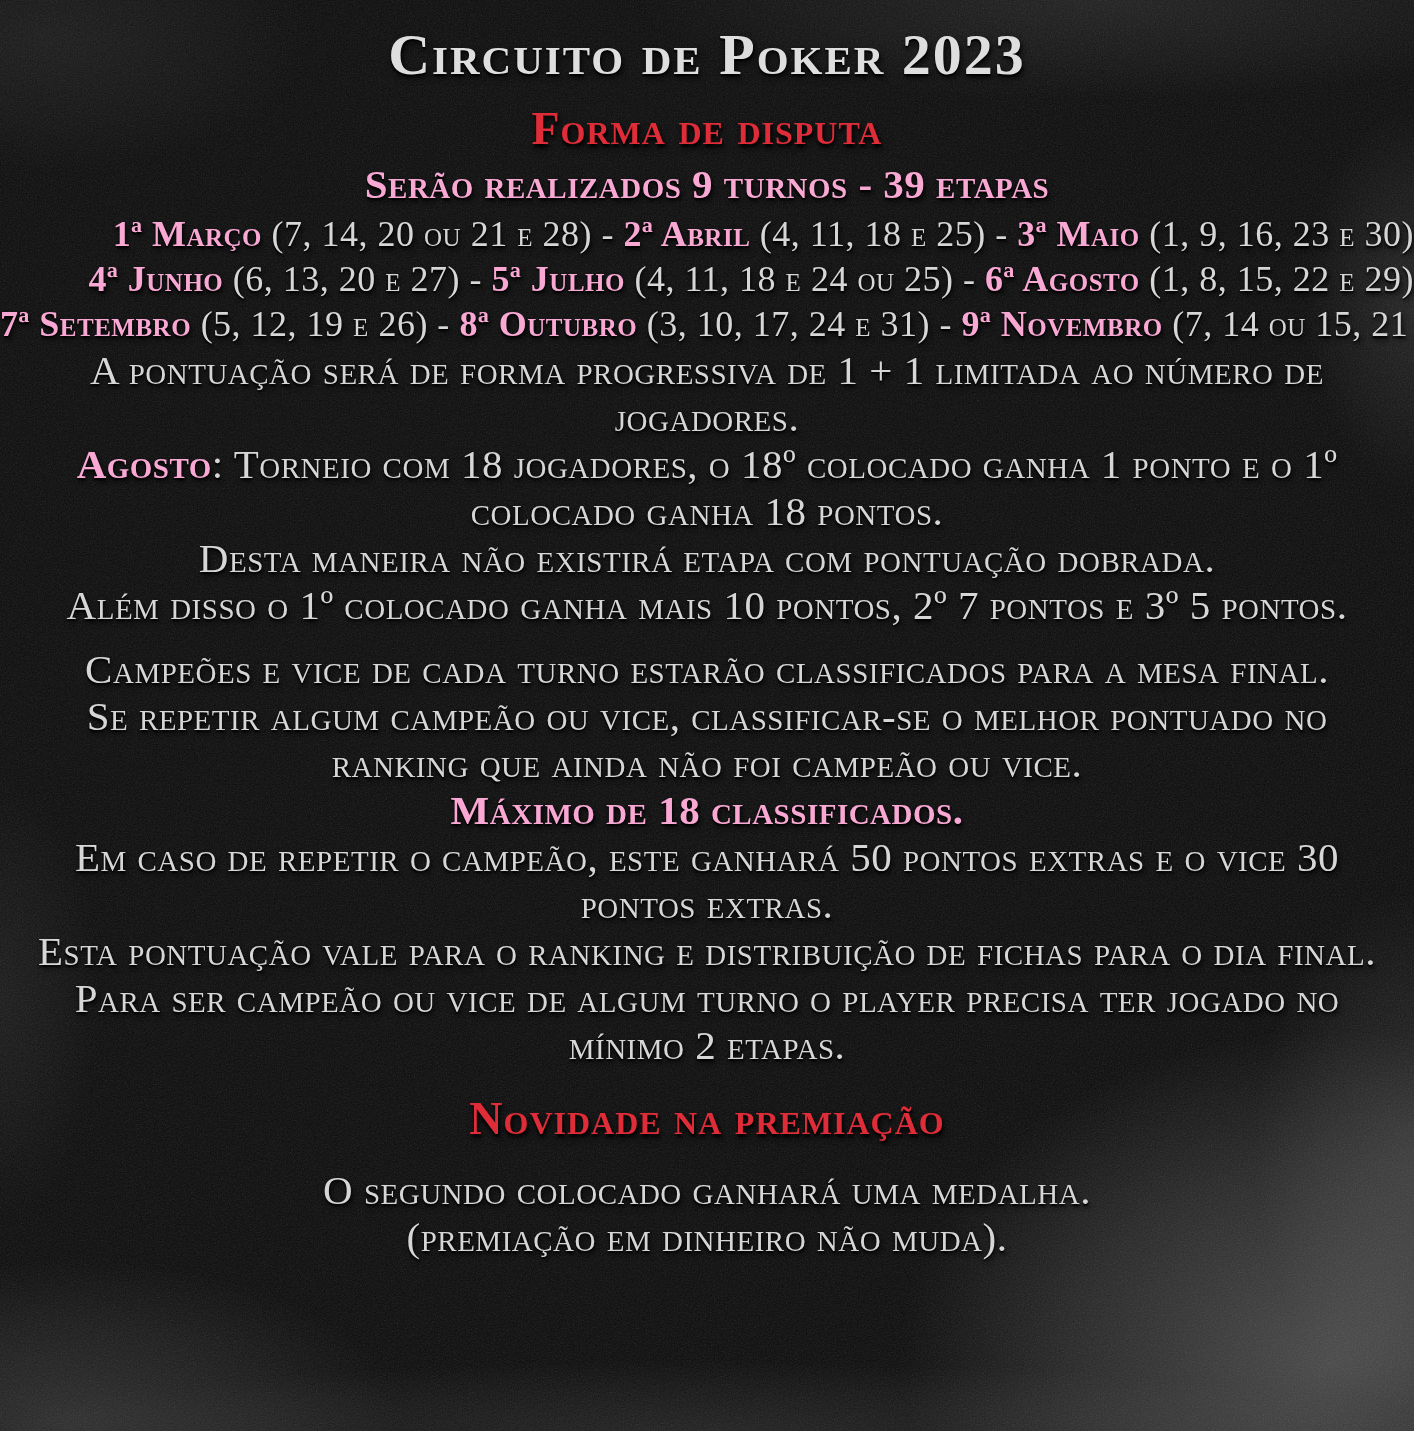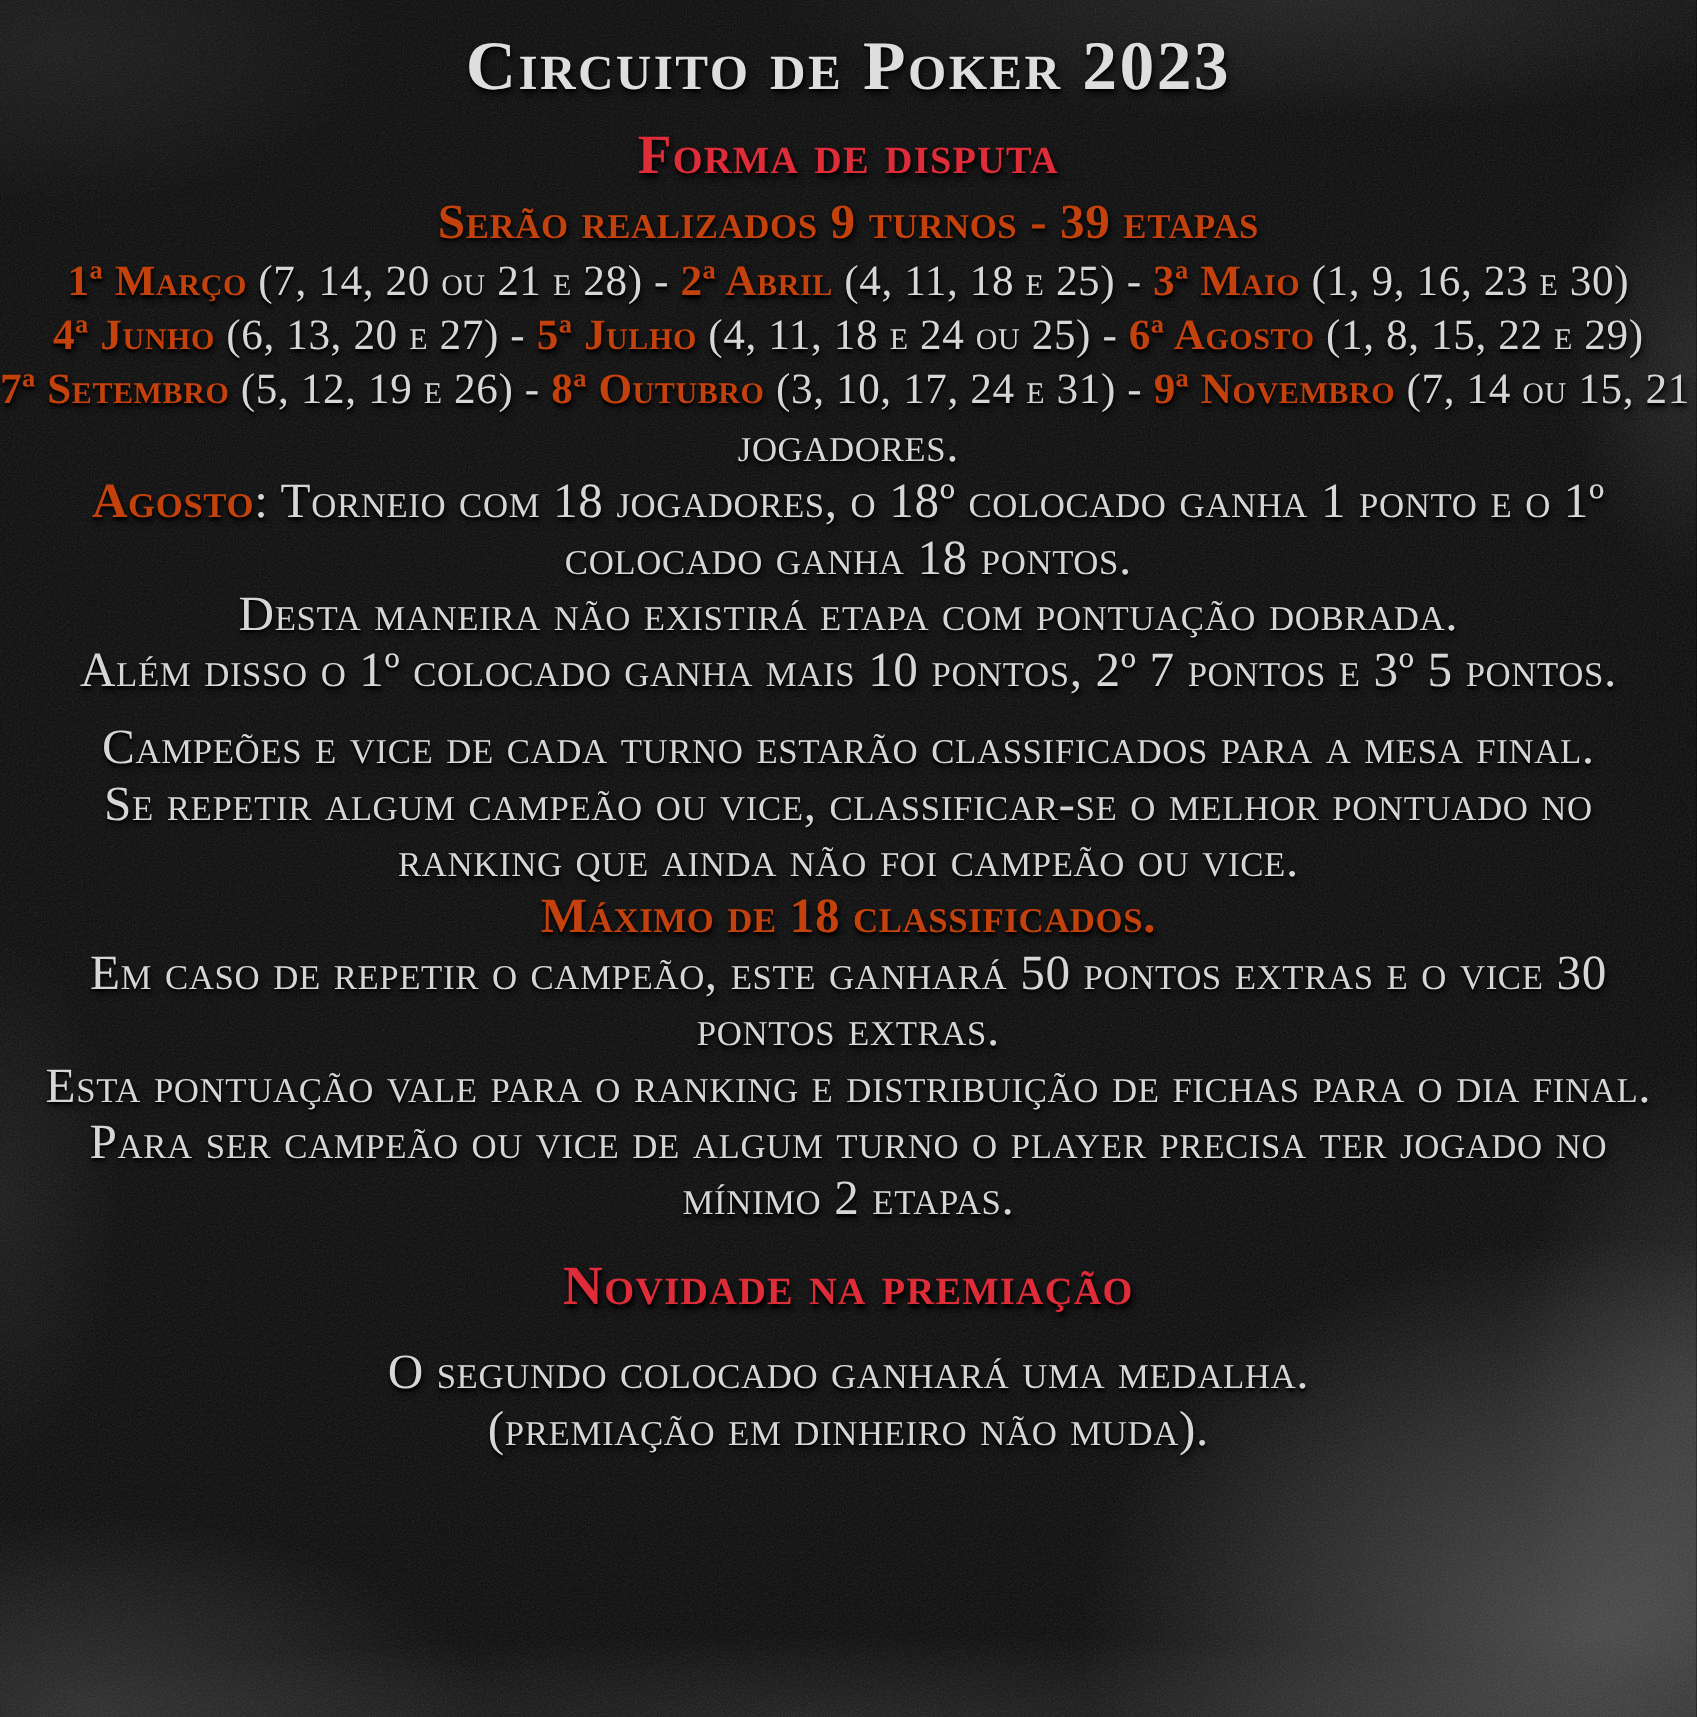--- a/index.html
+++ b/index.html
@@ -35,23 +35,23 @@
     text-shadow:1px 3px 3px rgba(0,0,0,.95),2px 5px 7px rgba(0,0,0,.7);
   }
   section[data-name="section-forma-de-disputa"] h2{margin-top:16px;}
   section[data-name="section-novidade-na-premiacao"] h2{margin-top:26px;margin-bottom:24px;}
   .line{
     font-size:41px;line-height:47px;
     letter-spacing:0.5px;
     text-shadow:0 2px 2px rgba(0,0,0,.95),2px 4px 5px rgba(0,0,0,.7);
     white-space:nowrap;
   }
-  .line .b{font-weight:700;color:#c2410c;}
+  .line .b{font-weight:700;color:#f9a8d4;}
   .line.subhead{font-size:41px;margin-bottom:4px;}
-  .line.sched{font-size:36px;line-height:45px;}
+  .line.sched{font-size:36px;line-height:45px;text-align:right;}
   .line.gap{margin-top:17px;font-family:Liberation Serif, serif;}
 </style>
 </head>
 <body>
 
 <div class="poster" data-name="poster">
 
   <svg class="bg" data-name="background-texture" viewBox="0 0 1414 1431" preserveAspectRatio="none" aria-hidden="true">
     <defs>
       <radialGradient id="glow" cx="50%" cy="50%" r="50%">
@@ -84,20 +84,21 @@
       <div data-name="body-forma-de-disputa">
           <div class="line subhead" data-name="text-line"><span class="b" data-name="text-segment-bold">Serão realizados 9 turnos - 39 etapas</span></div>
           <div class="line sched" data-name="text-line"><span class="b" data-name="text-segment-bold">1ª Março</span><span data-name="text-segment"> (7, 14, 20 ou 21 e 28) - </span><span class="b" data-name="text-segment-bold">2ª Abril</span><span data-name="text-segment"> (4, 11, 18 e 25) - </span><span class="b" data-name="text-segment-bold">3ª Maio</span><span data-name="text-segment"> (1, 9, 16, 23 e 30)</span></div>
           <div class="line sched" data-name="text-line"><span class="b" data-name="text-segment-bold">4ª Junho</span><span data-name="text-segment"> (6, 13, 20 e 27) - </span><span class="b" data-name="text-segment-bold">5ª Julho</span><span data-name="text-segment"> (4, 11, 18 e 24 ou 25) - </span><span class="b" data-name="text-segment-bold">6ª Agosto</span><span data-name="text-segment"> (1, 8, 15, 22 e 29)</span></div>
           <div class="line sched" data-name="text-line"><span class="b" data-name="text-segment-bold">7ª Setembro</span><span data-name="text-segment"> (5, 12, 19 e 26) - </span><span class="b" data-name="text-segment-bold">8ª Outubro</span><span data-name="text-segment"> (3, 10, 17, 24 e 31) - </span><span class="b" data-name="text-segment-bold">9ª Novembro</span><span data-name="text-segment"> (7, 14 ou 15, 21 e 28).</span></div>
         </div>
     </section>
 
     <section data-name="section-pontuacao">
       <div data-name="body-pontuacao">
+          <div class="line" data-name="text-line"><span data-name="text-segment">A pontuação será de forma progressiva de 1 + 1 limitada ao número de</span></div>
           <div class="line" data-name="text-line"><span data-name="text-segment">jogadores.</span></div>
           <div class="line" data-name="text-line"><span class="b" data-name="text-segment-bold">Agosto</span><span data-name="text-segment">: Torneio com 18 jogadores, o 18º colocado ganha 1 ponto e o 1º</span></div>
           <div class="line" data-name="text-line"><span data-name="text-segment">colocado ganha 18 pontos.</span></div>
           <div class="line" data-name="text-line"><span data-name="text-segment">Desta maneira não existirá etapa com pontuação dobrada.</span></div>
           <div class="line" data-name="text-line"><span data-name="text-segment">Além disso o 1º colocado ganha mais 10 pontos, 2º 7 pontos e 3º 5 pontos.</span></div>
           <div class="line gap" data-name="text-line"><span data-name="text-segment">Campeões e vice de cada turno estarão classificados para a mesa final.</span></div>
           <div class="line" data-name="text-line"><span data-name="text-segment">Se repetir algum campeão ou vice, classificar-se o melhor pontuado no</span></div>
           <div class="line" data-name="text-line"><span data-name="text-segment">ranking que ainda não foi campeão ou vice.</span></div>
           <div class="line" data-name="text-line"><span class="b" data-name="text-segment-bold">Máximo de 18 classificados.</span></div>
           <div class="line" data-name="text-line"><span data-name="text-segment">Em caso de repetir o campeão, este ganhará 50 pontos extras e o vice 30</span></div>

